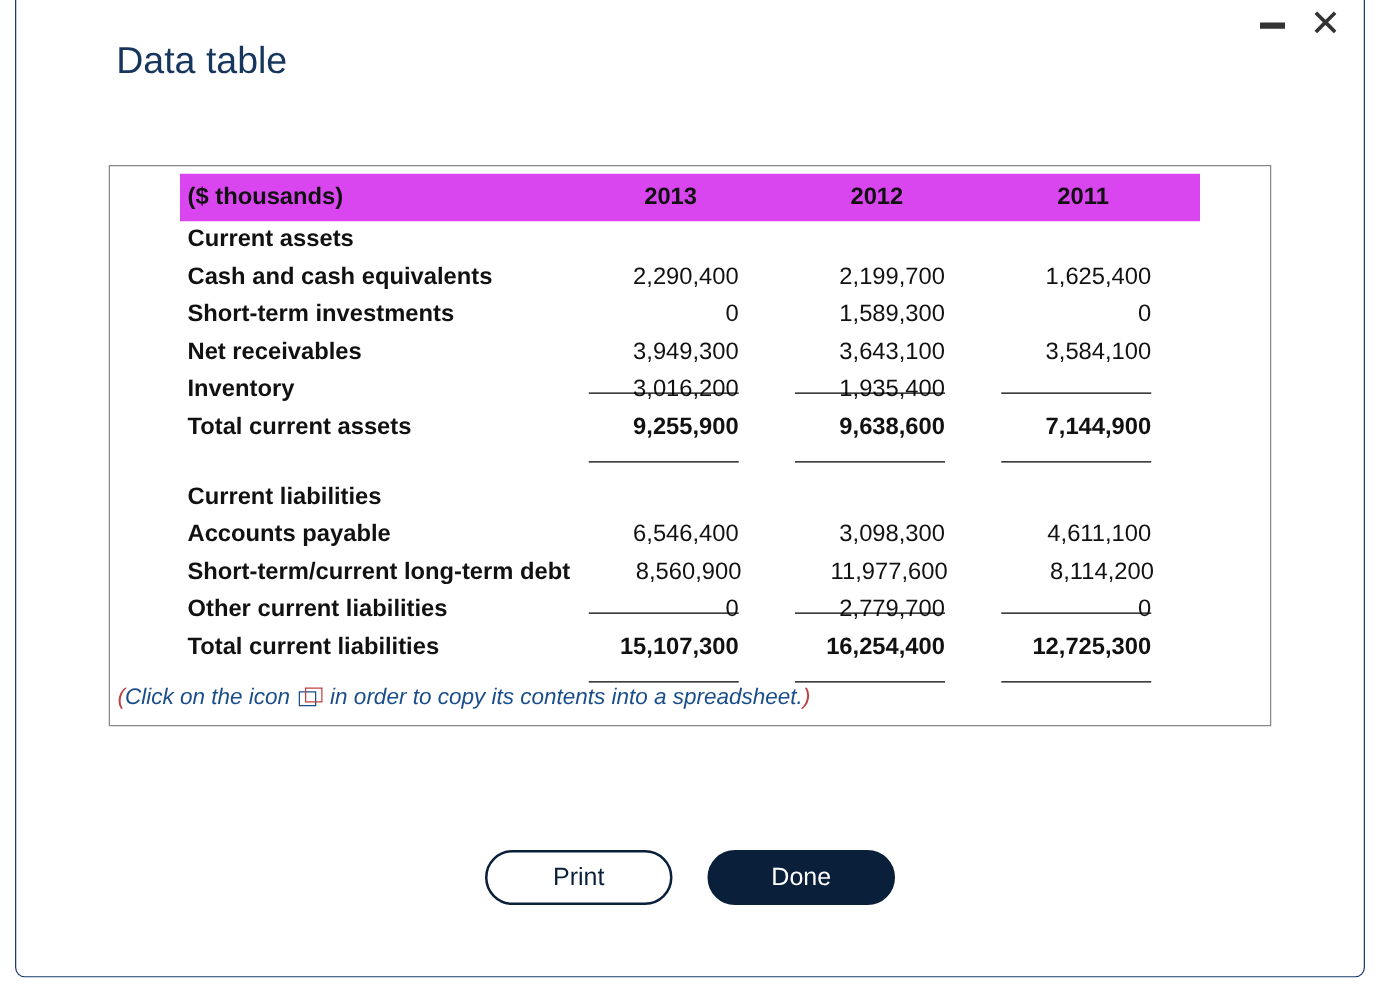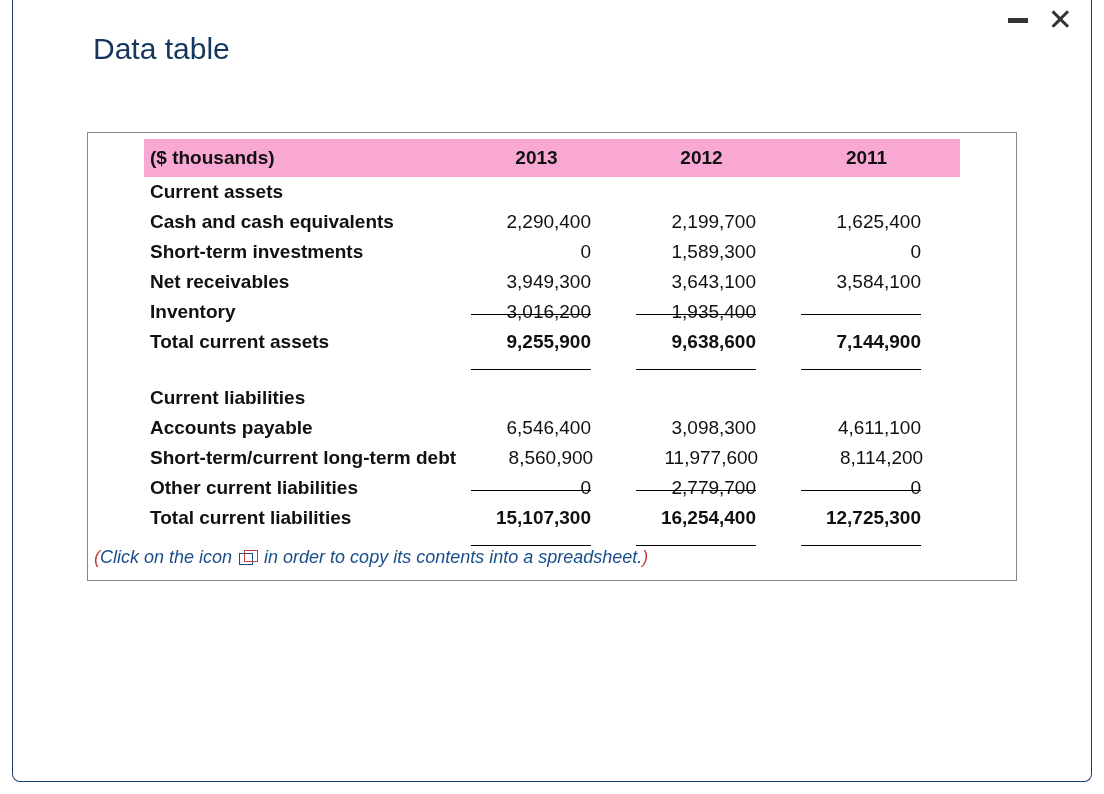--- a/index.html
+++ b/index.html
@@ -56,21 +56,21 @@
     top: 132px;
     width: 930px;
     border: 1px solid #888;
     padding-bottom: 12px;
   }
   .inner {
     padding: 0 56px 0 56px;
   }
   .header-row {
     display: flex;
-    background: #f9a8d4;
+    background: #d946ef;
     margin-top: 6px;
     height: 38px;
     align-items: center;
   }
   .row {
     display: flex;
     height: 30px;
     align-items: center;
   }
   .spacer-row { height: 26px; }
@@ -249,14 +249,18 @@
         <div class="val"><span>12,725,300</span></div>
       </div>
 
     </div>
 
     <div class="hint">
       <span class="paren">(</span><span>Click on the icon </span><span class="copy-icon"></span><span> in order to copy its contents into a spreadsheet.</span><span class="paren">)</span>
     </div>
   </div>
 
+  <div class="buttons">
+    <div class="btn btn-print">Print</div>
+    <div class="btn btn-done">Done</div>
+  </div>
 
 </div>
 
 </body></html>

